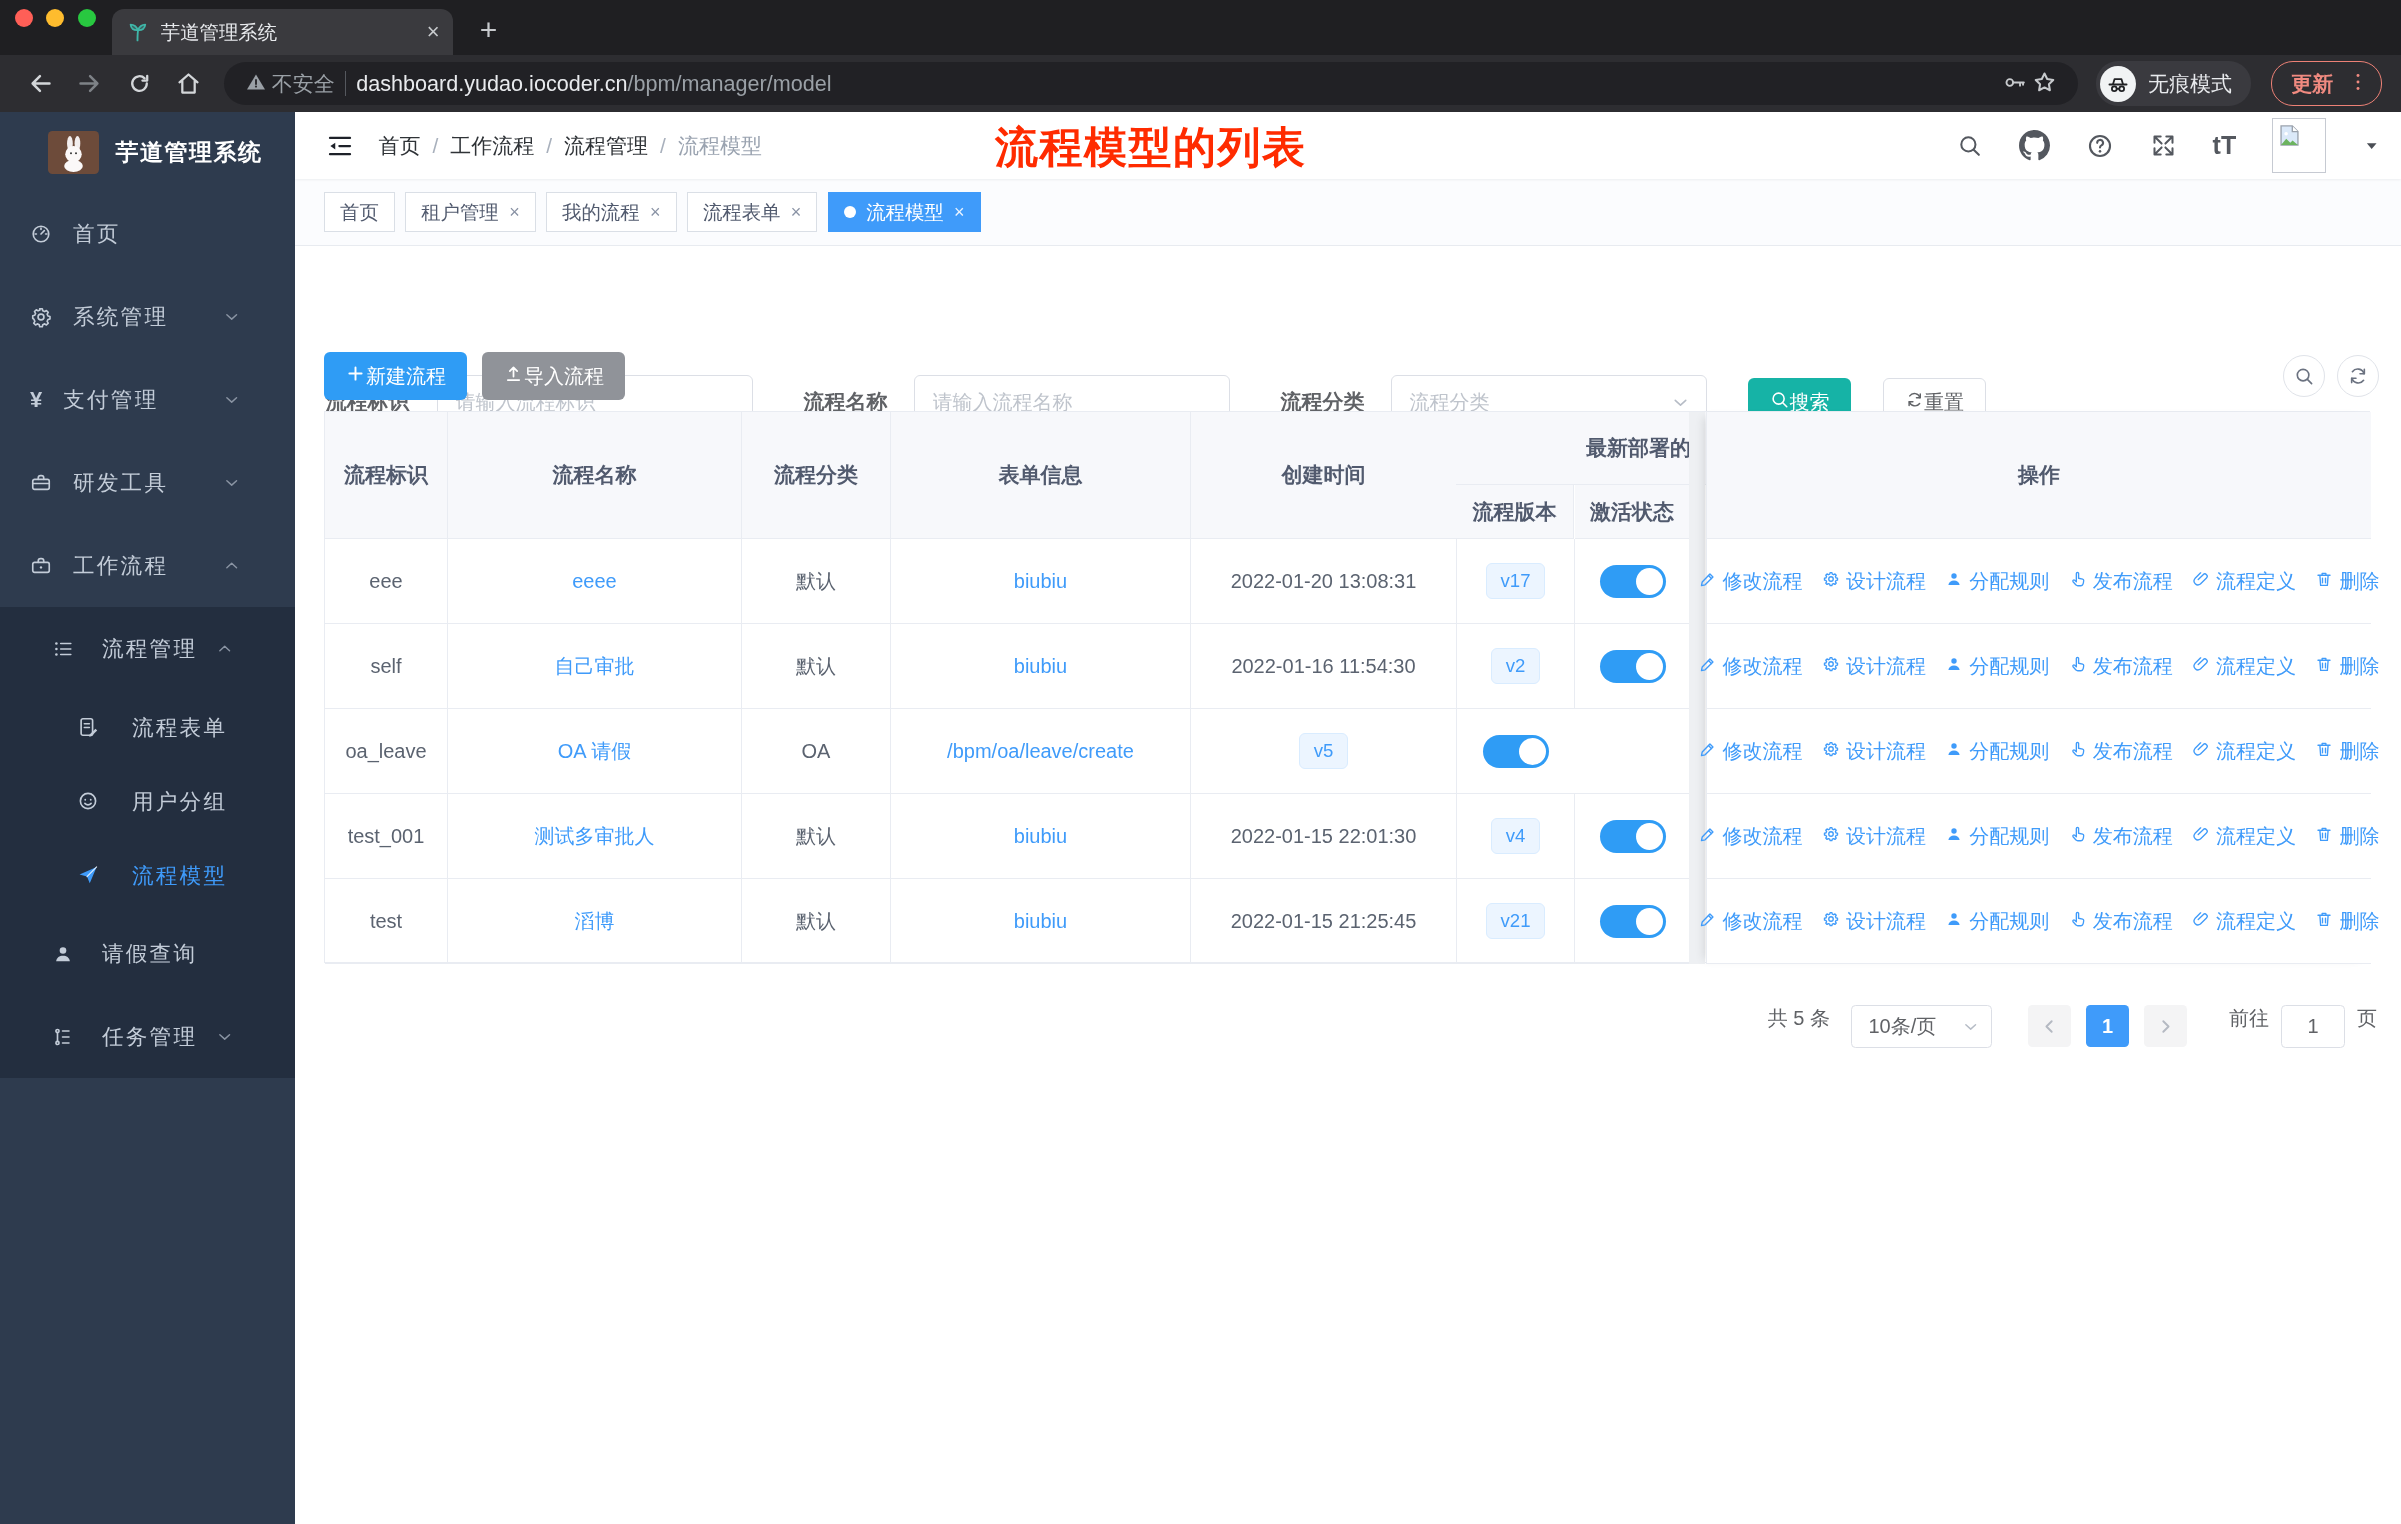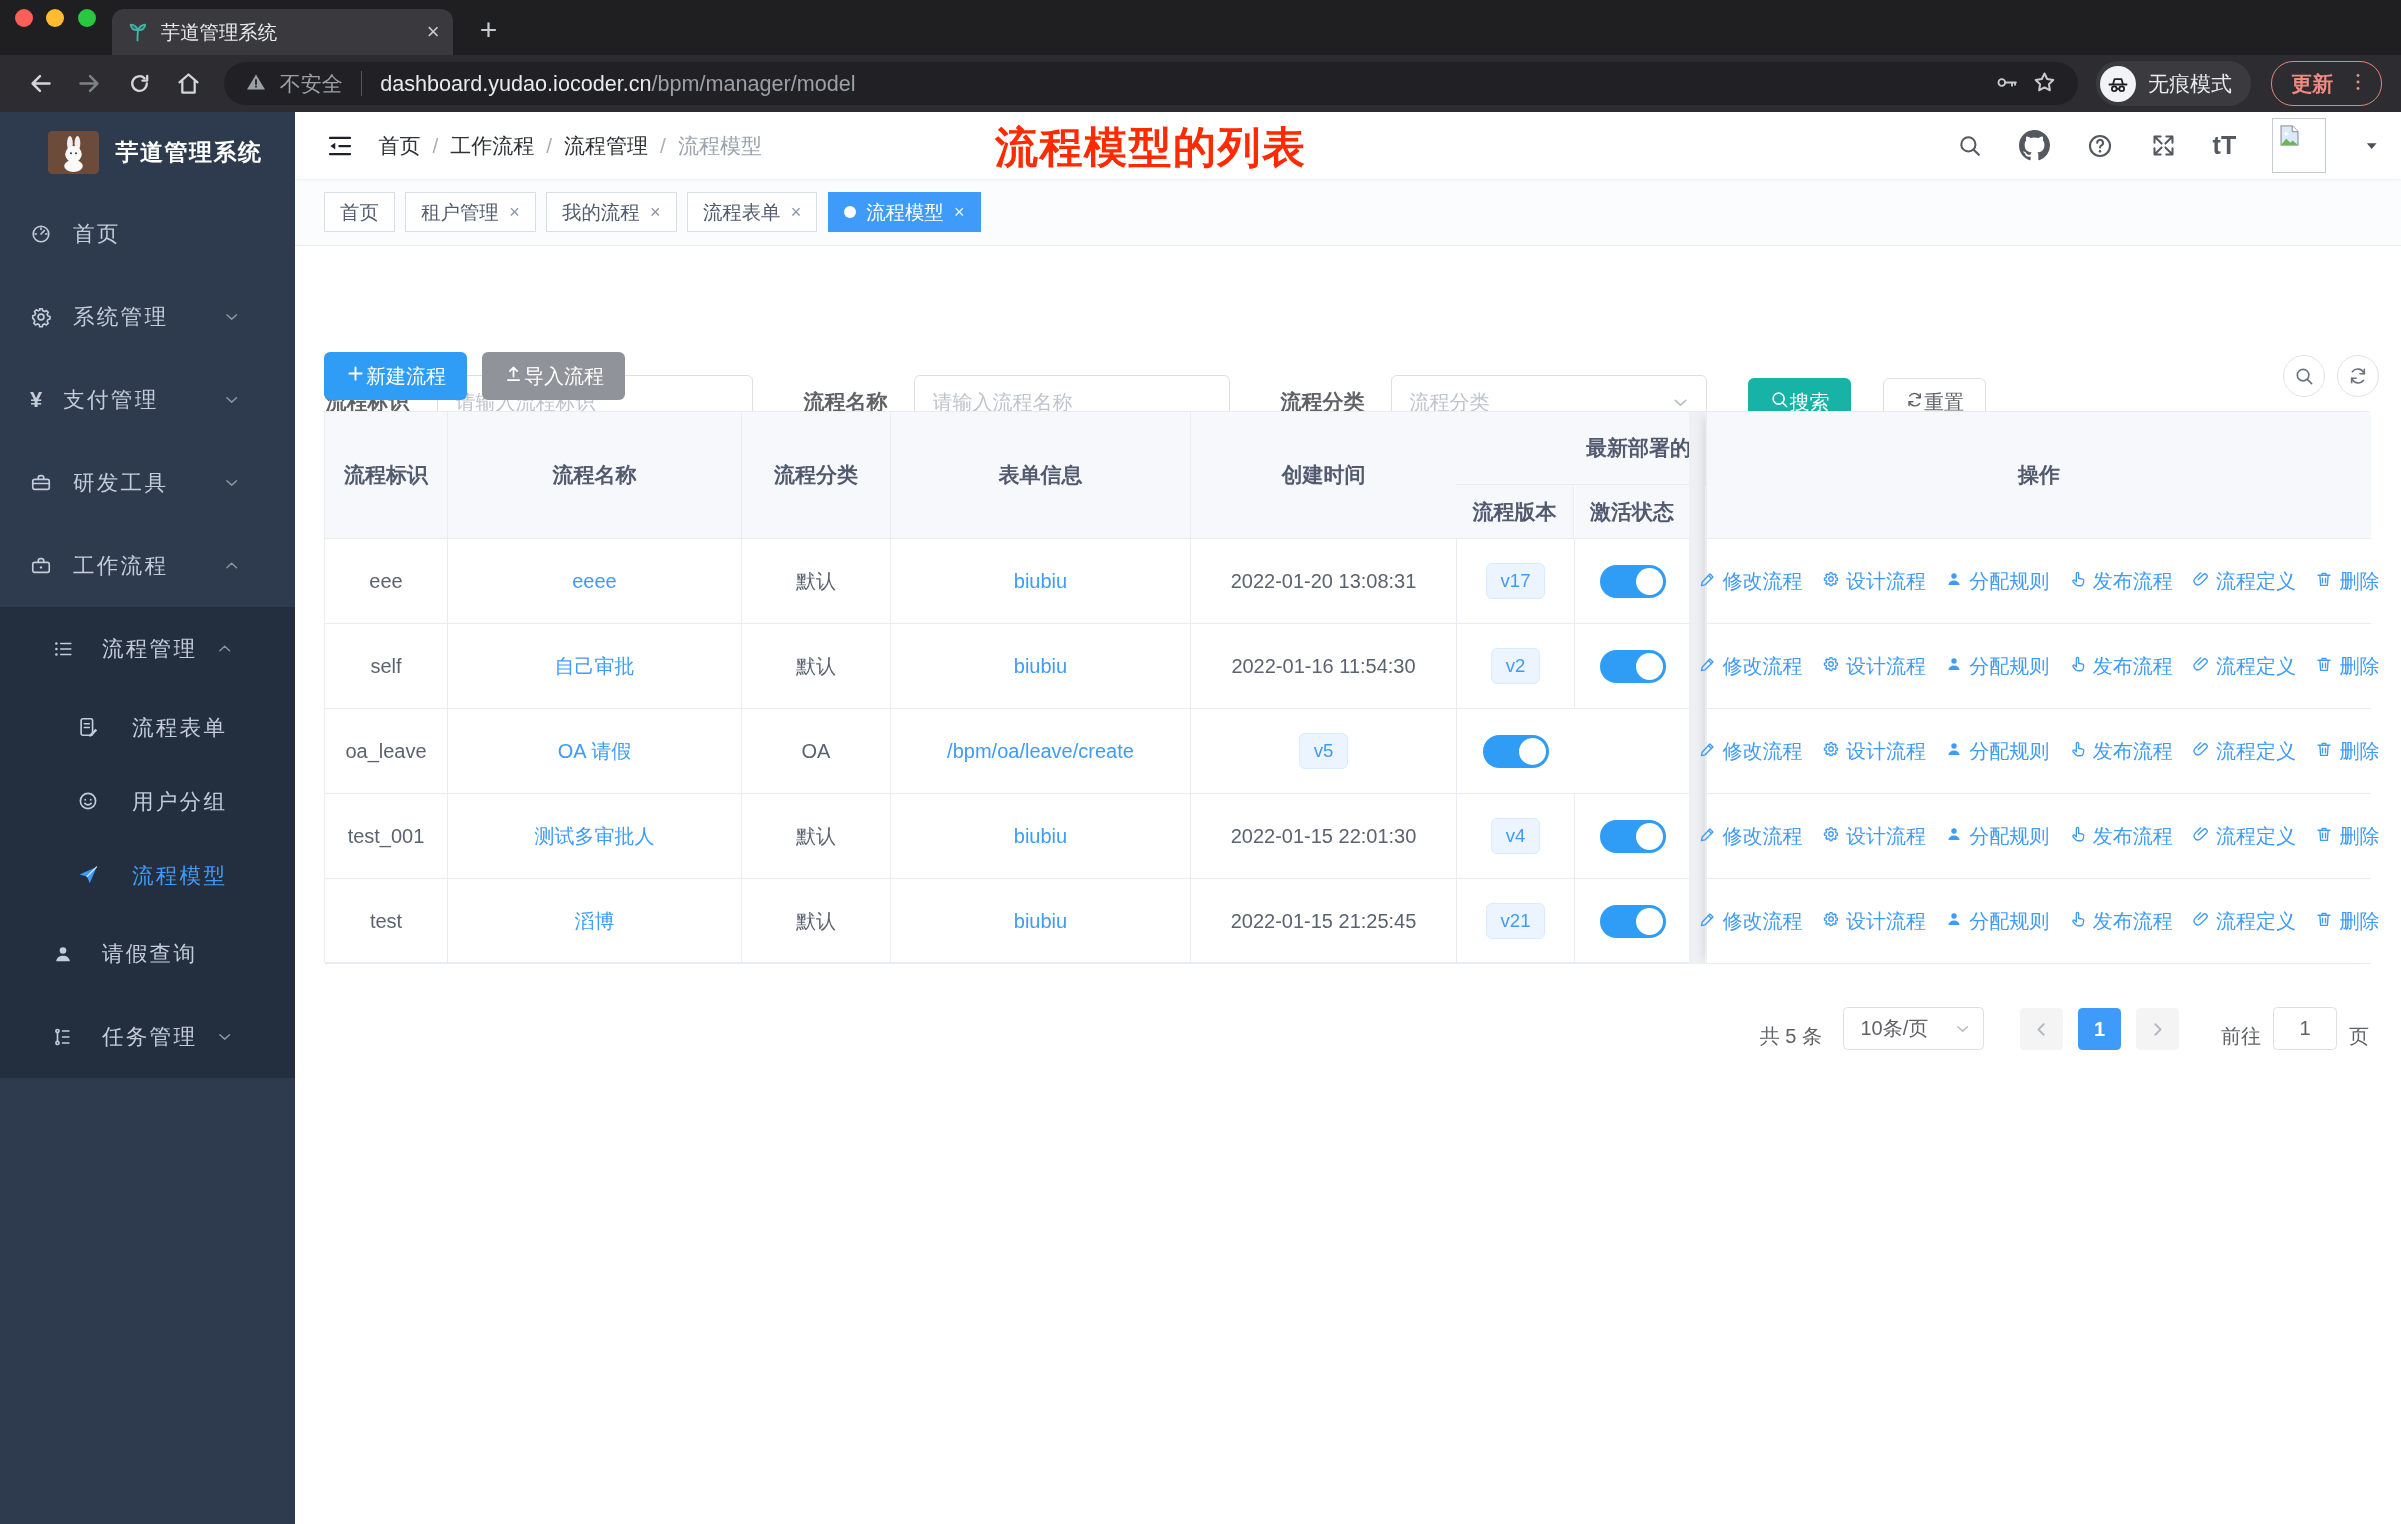--- a/index.html
+++ b/index.html
@@ -16,21 +16,21 @@
   .tab { position:absolute; left:112px; bottom:0; width:341px; height:46px; background:#3a3a3e;
          border-radius:12px 12px 0 0; display:flex; align-items:center; padding:0 13.4px; gap:10.4px; }
   .tab-title { flex:1; color:#e8eaed; font-size:19.4px; white-space:nowrap; overflow:hidden; }
   .tab-close { color:#c7cacd; font-size:22px; line-height:1; cursor:default; }
   .newtab { position:absolute; left:469px; bottom:6px; width:39px; height:39px; color:#c7cacd;
             font-size:30px; display:flex; align-items:center; justify-content:center; }
   .toolbar { height:57px; background:#2d2d31; display:flex; align-items:center; padding:0 19.4px; gap:7.4px; }
   .navbtn { width:42px; height:42px; display:flex; align-items:center; justify-content:center; color:#d3d6d9; }
   .navbtn.dim { color:#7e8287; }
   .urlbar { flex:1; height:43px; margin:0 10.4px 0 7.4px; background:#212125; border-radius:21.6px;
-            display:flex; align-items:center; padding:0 19.4px; gap:12px; color:#9aa0a6; }
+            display:flex; align-items:center; padding:0 19.4px; gap:4px; color:#9aa0a6; }
   .url-divider { width:1.5px; height:25px; background:#55585e; margin:0 6px; }
   .url-text { flex:1; font-size:21.6px; white-space:nowrap; overflow:hidden; }
   .url-domain { color:#e8eaed; } .url-path { color:#9aa0a6; }
   .security-label { font-size:21px; color:#9aa0a6; }
   .incog-pill { height:45px; background:#3a3a3f; border-radius:22px; display:flex; align-items:center;
                 gap:12px; padding:0 19.4px 0 4.5px; }
   .incog-circle { width:36px; height:36px; border-radius:50%; background:#f1f3f4; display:flex;
                   align-items:center; justify-content:center; color:#202124; }
   .incog-label { color:#e8eaed; font-size:21px; white-space:nowrap; }
   .update-pill { height:45px; border:1.5px solid #ed8176; border-radius:22px; display:flex; align-items:center;
@@ -125,21 +125,21 @@
   .toggle .knob { position:absolute; right:3px; top:3px; width:27px; height:27px; border-radius:50%; background:#fff; }
   .ops-col { position:absolute; left:1381px; top:0; width:665px; height:552px; background:#fff; z-index:3;
              border-left:0.7px solid #e9ecf2; box-shadow:-7.4px 0 9px -4.5px rgba(0,0,0,.10); }
   .ops-header { height:127px; background:#f7f8fb; border-bottom:0.7px solid #e9ecf2; display:flex;
                 align-items:center; justify-content:center; color:#515a6e; font-size:21px; font-weight:700; }
   .ops-row { height:85px; border-bottom:0.7px solid #e9ecf2; display:flex; align-items:center;
              justify-content:center; gap:19.4px; }
   .op-link { display:inline-flex; align-items:center; gap:6px; color:#3f9bfa; font-size:20px; white-space:nowrap; }
 
   
-  .pagination { position:absolute; top:893px; right:32px; height:45px; display:flex; align-items:flex-end; font-size:20px; color:#606266; }
+  .pagination { position:absolute; top:893px; right:24px; height:45px; display:flex; align-items:flex-start; font-size:20px; color:#606266; }
   .pg-total { margin-right:21px; white-space:nowrap; }
   .pg-size { width:141px; height:43px; border:1.5px solid #dcdfe6; border-radius:4.5px; display:flex;
              align-items:center; justify-content:space-between; padding:0 10.4px 0 16.4px; margin-right:36px; }
   .pg-size .car { color:#b6bcc6; display:flex; }
   .pg-btn { width:43px; height:42px; border-radius:4.5px; background:#f4f4f5; color:#b4b9c2; display:flex;
             align-items:center; justify-content:center; margin-right:15px; }
   .pg-cur { width:43px; height:42px; border-radius:4.5px; background:#3f9bfa; color:#fff; display:flex;
             align-items:center; justify-content:center; font-weight:700; margin-right:15px; }
   .pg-goto { margin:0 0 0 27px; white-space:nowrap; }
   .pg-input { width:64px; height:43px; border:1.5px solid #dcdfe6; border-radius:4.5px; text-align:center;

